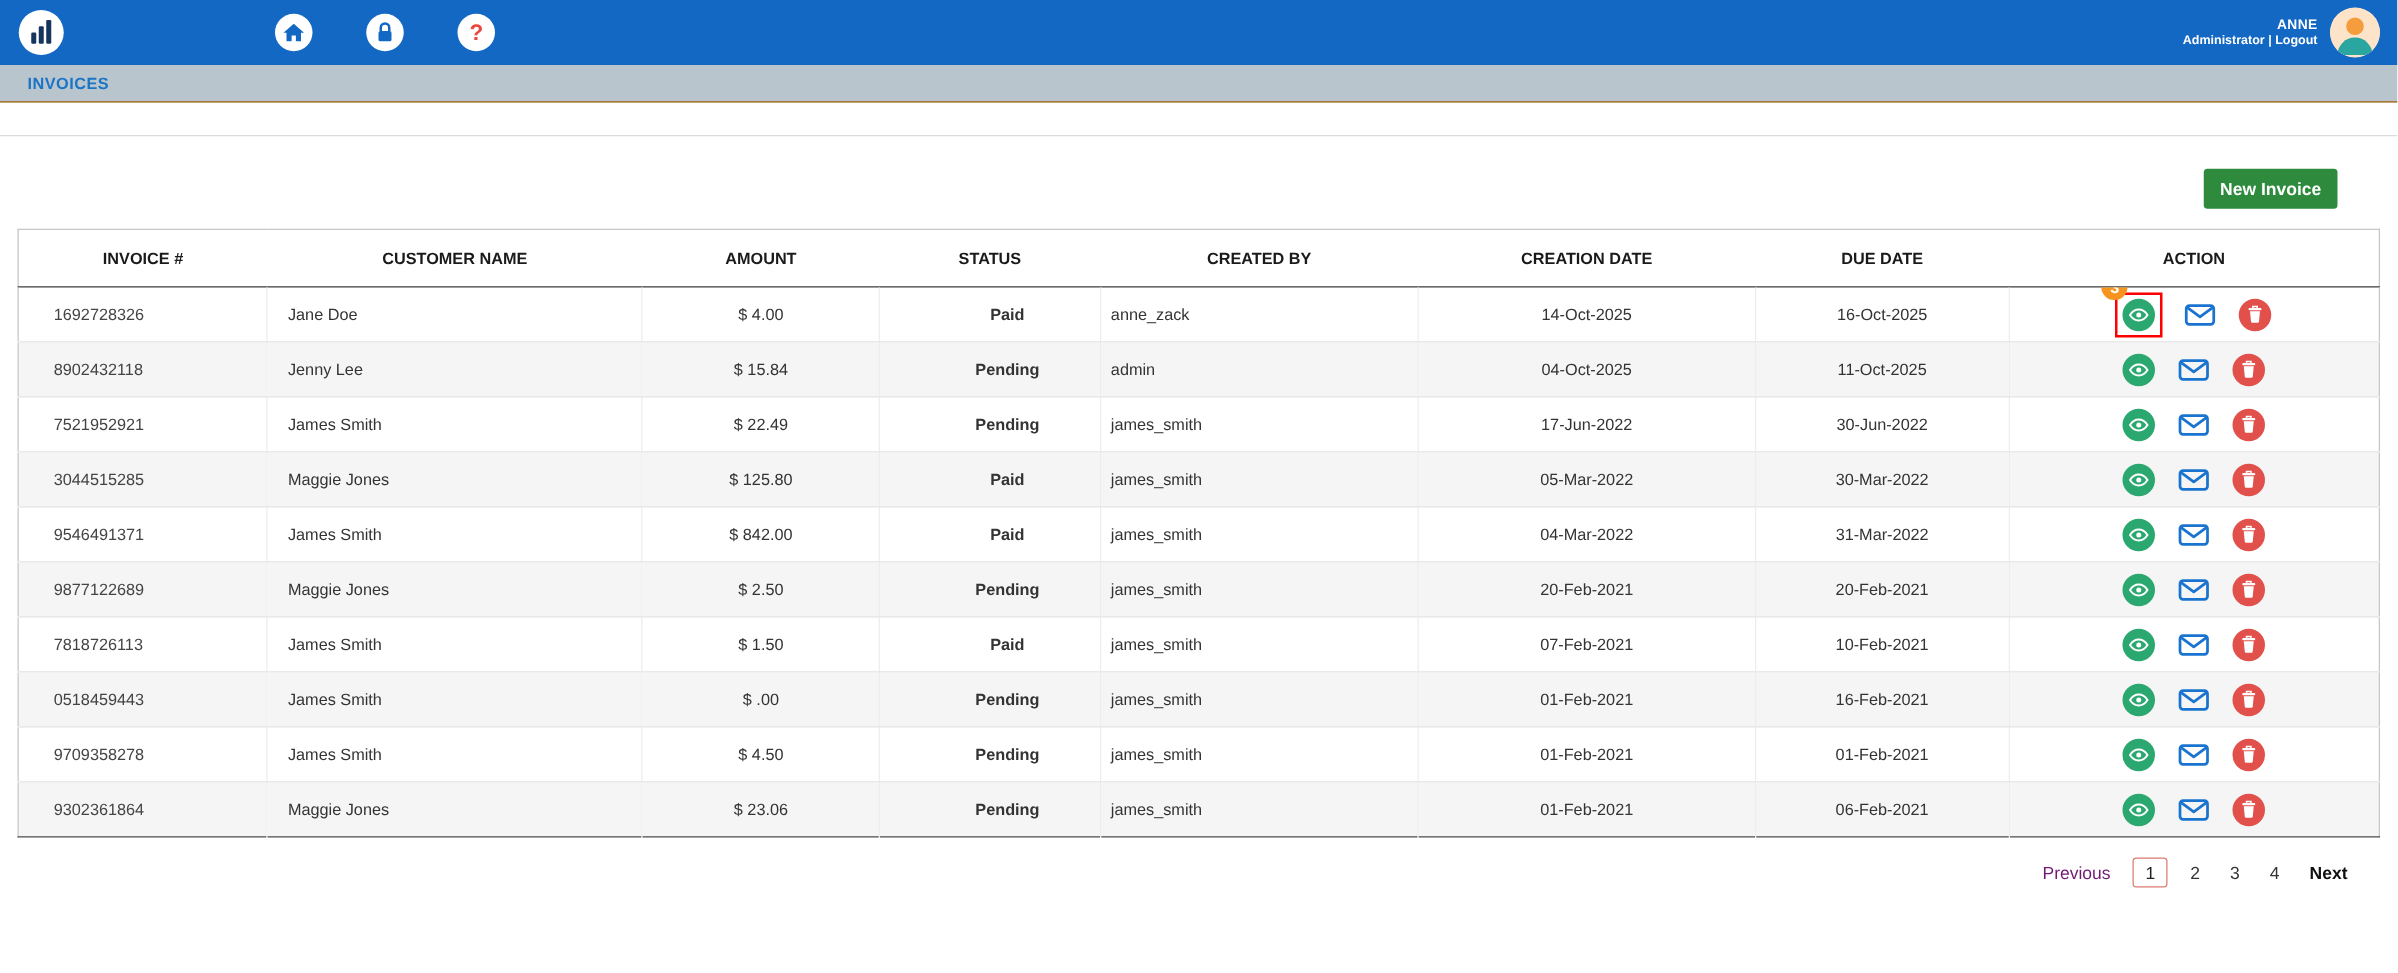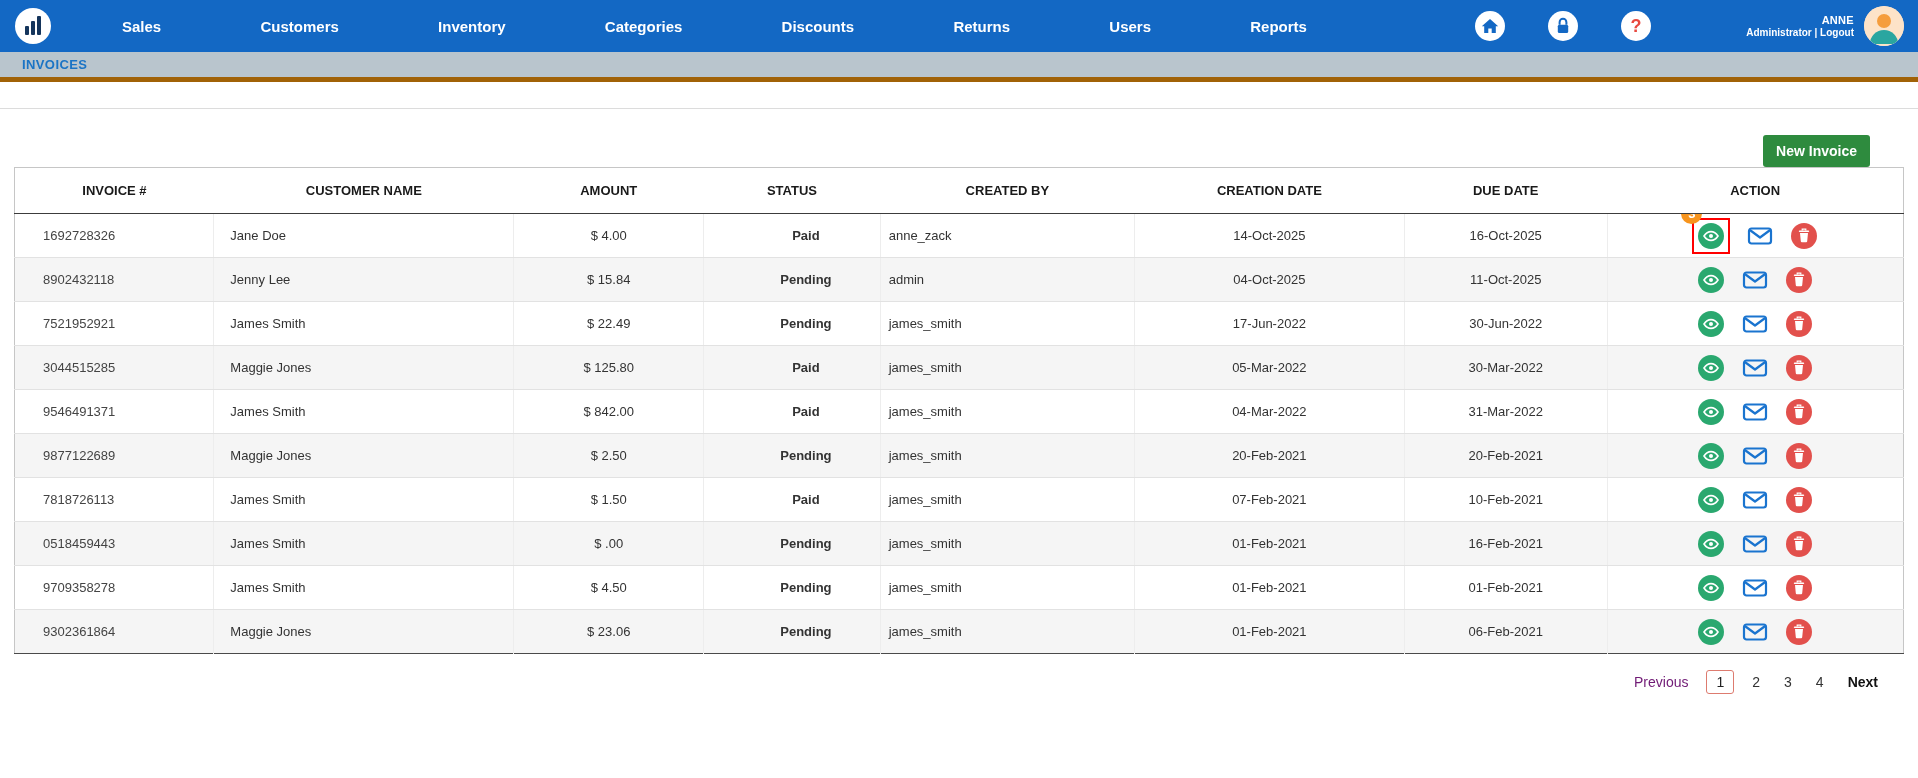--- a/index.html
+++ b/index.html
@@ -41,21 +41,21 @@
   .user-role { font-size: 10px; font-weight: bold; margin-top: 1px; }
   .avatar {
     width: 40px; height: 40px; border-radius: 50%; overflow: hidden;
     margin-left: 10px; flex: 0 0 auto; cursor: pointer; background: #fde3c8;
   }
 
   
   .breadcrumb-bar {
     height: 30px;
     background: #b9c5cd;
-    border-bottom: 5px solid #a16207;
+    border-bottom: 1px solid #a16207;
     display: flex; align-items: center;
     padding-left: 22px;
   }
   .breadcrumb-bar span {
     color: #1b74c5; font-size: 13px; font-weight: bold; letter-spacing: .4px;
   }
 
   
   .divider { margin-top: 26px; border-top: 1px solid #dcdcdc; }
   .toolbar-row { padding: 26px 48px 0 3px; text-align: right; }
@@ -75,21 +75,21 @@
   }
   .search-control { display: flex; align-items: center; gap: 8px; font-size: 14px; font-weight: bold; color: #222; }
   .search-control input {
     width: 183px; height: 27px; border: 1px solid #a9a9a9; border-radius: 2px;
     font-family: "Liberation Sans", sans-serif; font-size: 13px; padding: 0 6px; background: #fff;
   }
 
   
   .invoice-table {
     width: calc(100% - 28px);
-    margin: 0 14px;
+    margin: 16px 14px;
     border-collapse: collapse;
     table-layout: fixed;
     border: 1px solid #c6c6c6;
     border-bottom: 1px solid #4a4a4a;
   }
   .invoice-table th {
     height: 46px; font-size: 13px; font-weight: bold; color: #1a1a1a;
     text-align: center; border-bottom: 1px solid #3c3c3c; background: #fff; cursor: pointer;
   }
   .invoice-table td {
@@ -152,30 +152,20 @@
   <header class="topnav">
     <div class="logo">
       <svg width="38" height="38" viewBox="0 0 38 38">
         <circle cx="19" cy="19" r="18" fill="#ffffff"></circle>
         <rect x="11" y="19" width="4" height="9" rx="1" fill="#15355c"></rect>
         <rect x="17" y="14" width="4" height="14" rx="1" fill="#15355c"></rect>
         <rect x="23" y="9" width="4" height="19" rx="1" fill="#15355c"></rect>
       </svg>
     </div>
 
-    <nav class="nav-items" id="nav-items">
-        <div class="nav-item">Sales</div>
-        <div class="nav-item">Customers</div>
-        <div class="nav-item">Inventory</div>
-        <div class="nav-item">Categories</div>
-        <div class="nav-item">Discounts</div>
-        <div class="nav-item">Returns</div>
-        <div class="nav-item">Users</div>
-        <div class="nav-item">Reports</div>
-      </nav>
 
     <div class="nav-icons">
       <span class="circle-btn">
         <svg width="30" height="30" viewBox="0 0 30 30">
           <circle cx="15" cy="15" r="14" fill="#ffffff"></circle>
           <path d="M15 8l8.2 7.2h-2.4V22h-4.1v-4.6h-3.4V22H9.2v-6.8H6.8z" fill="#1368c4"></path>
         </svg>
       </span>
       <span class="circle-btn">
         <svg width="30" height="30" viewBox="0 0 30 30">

